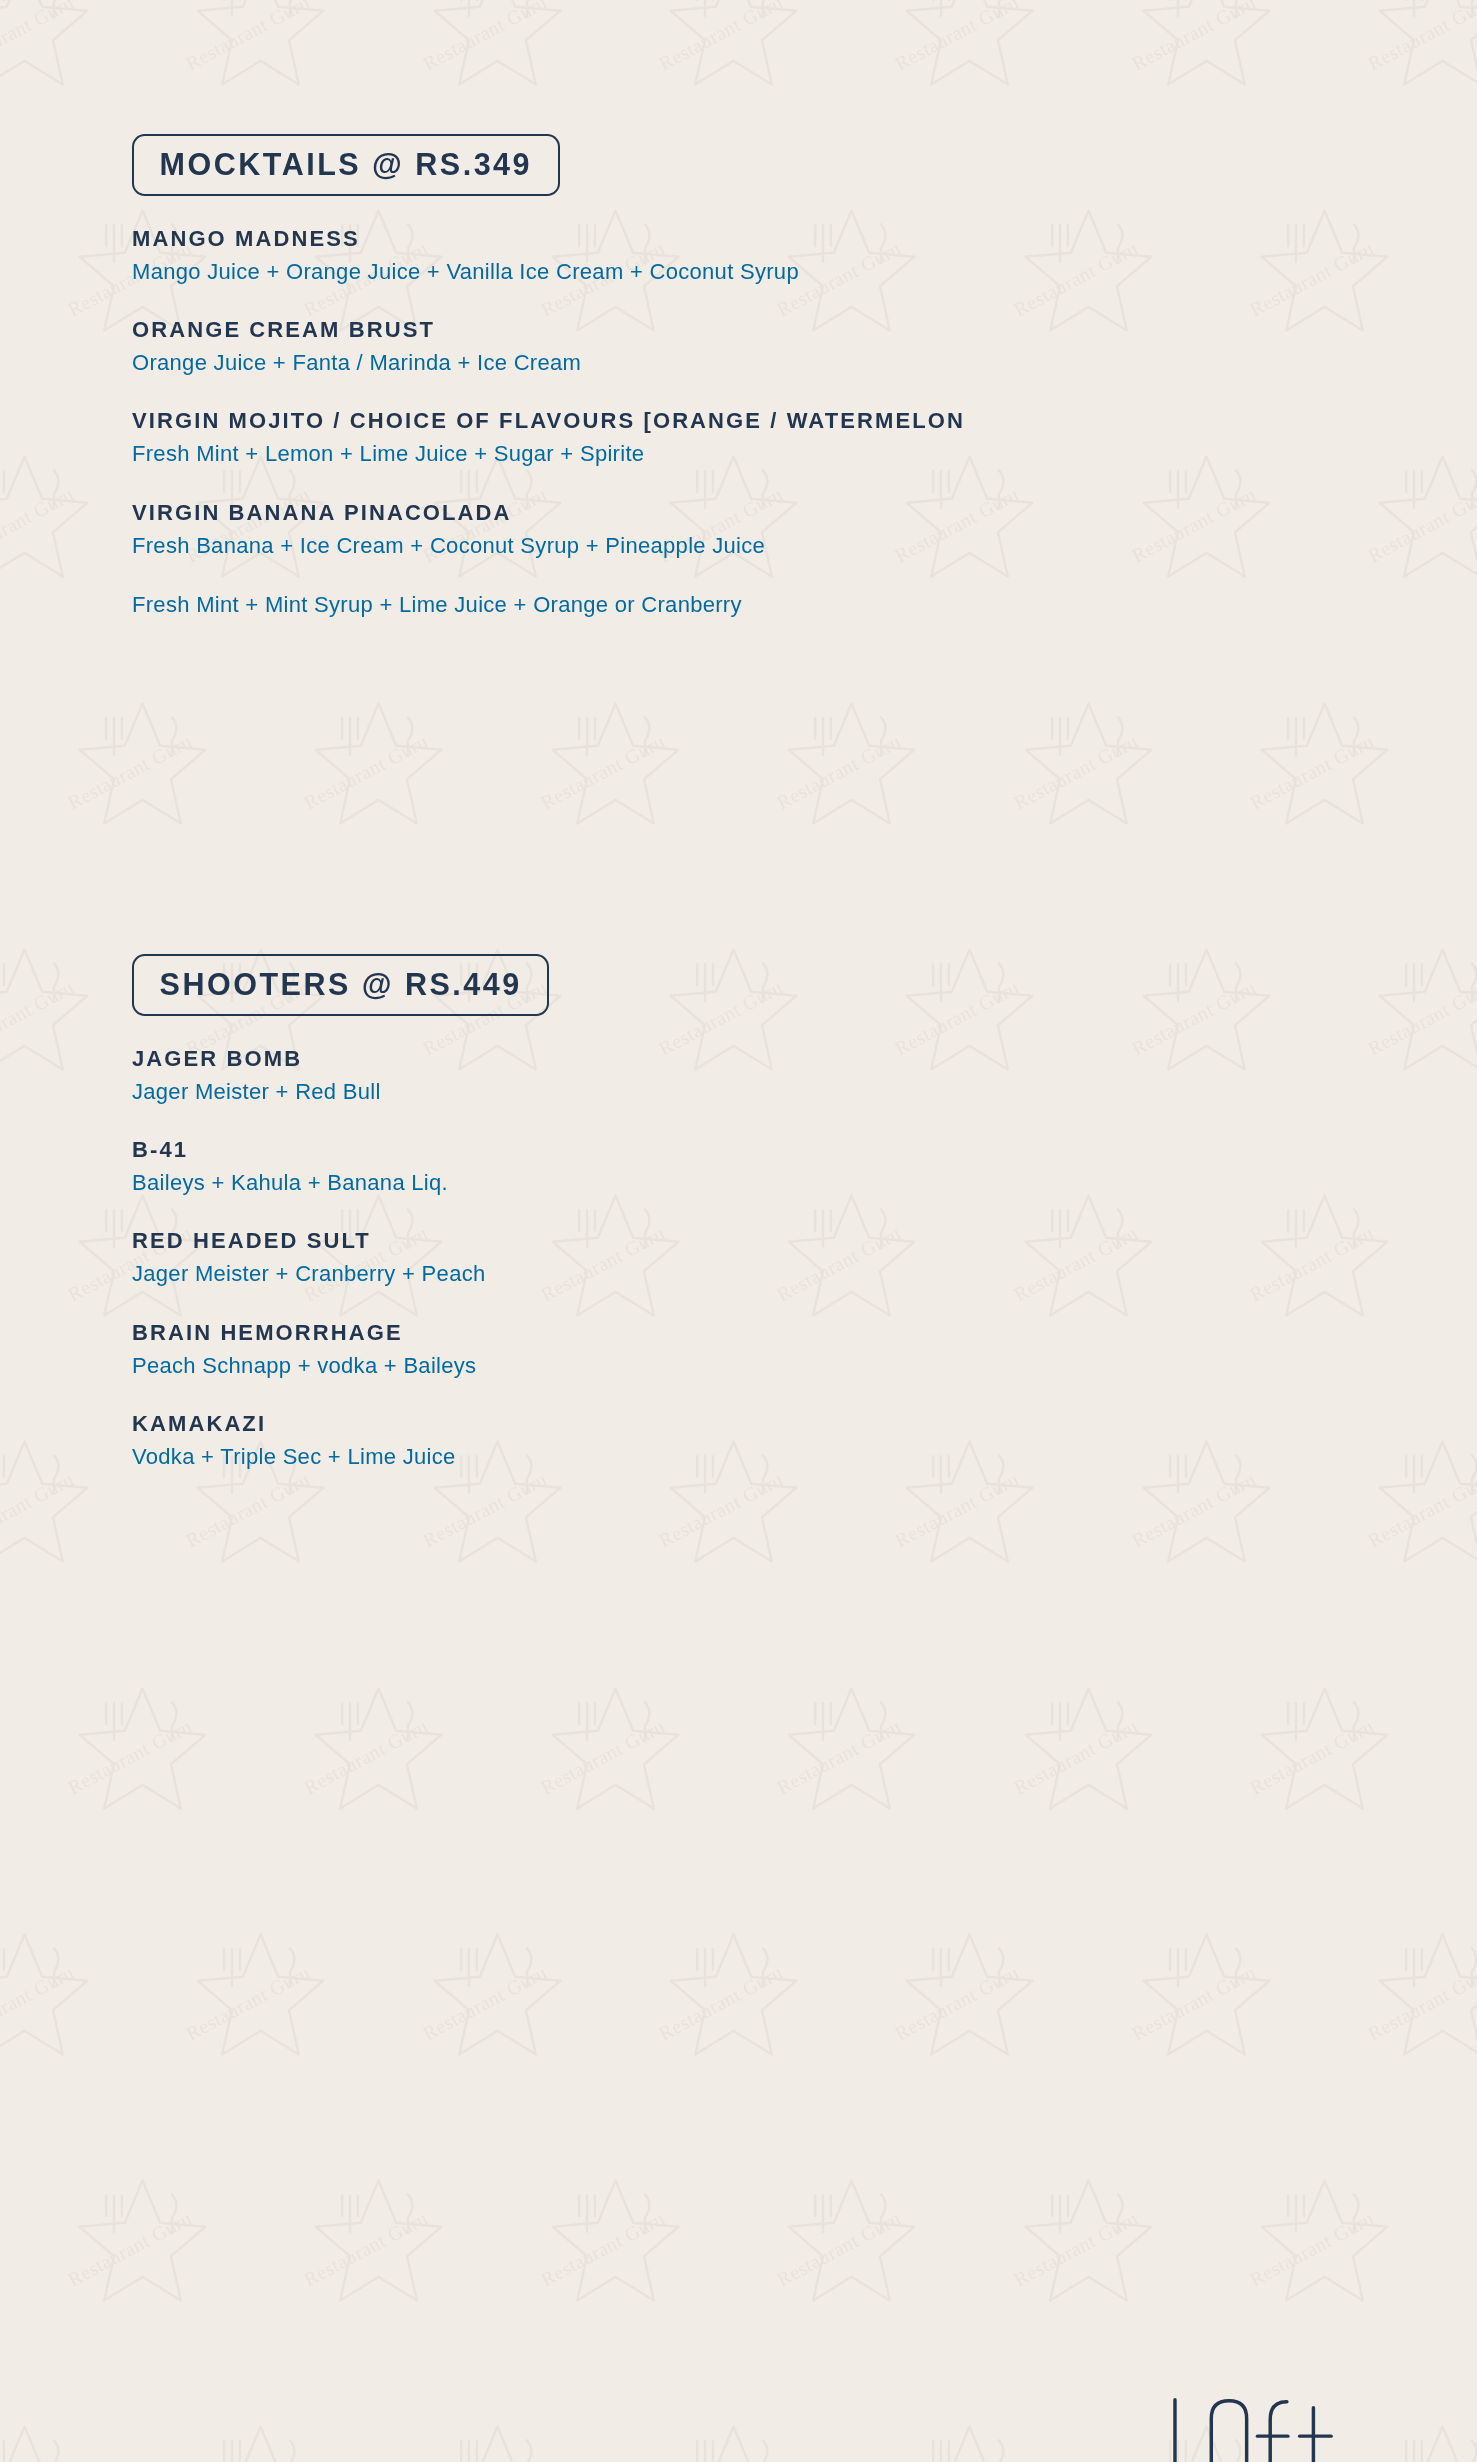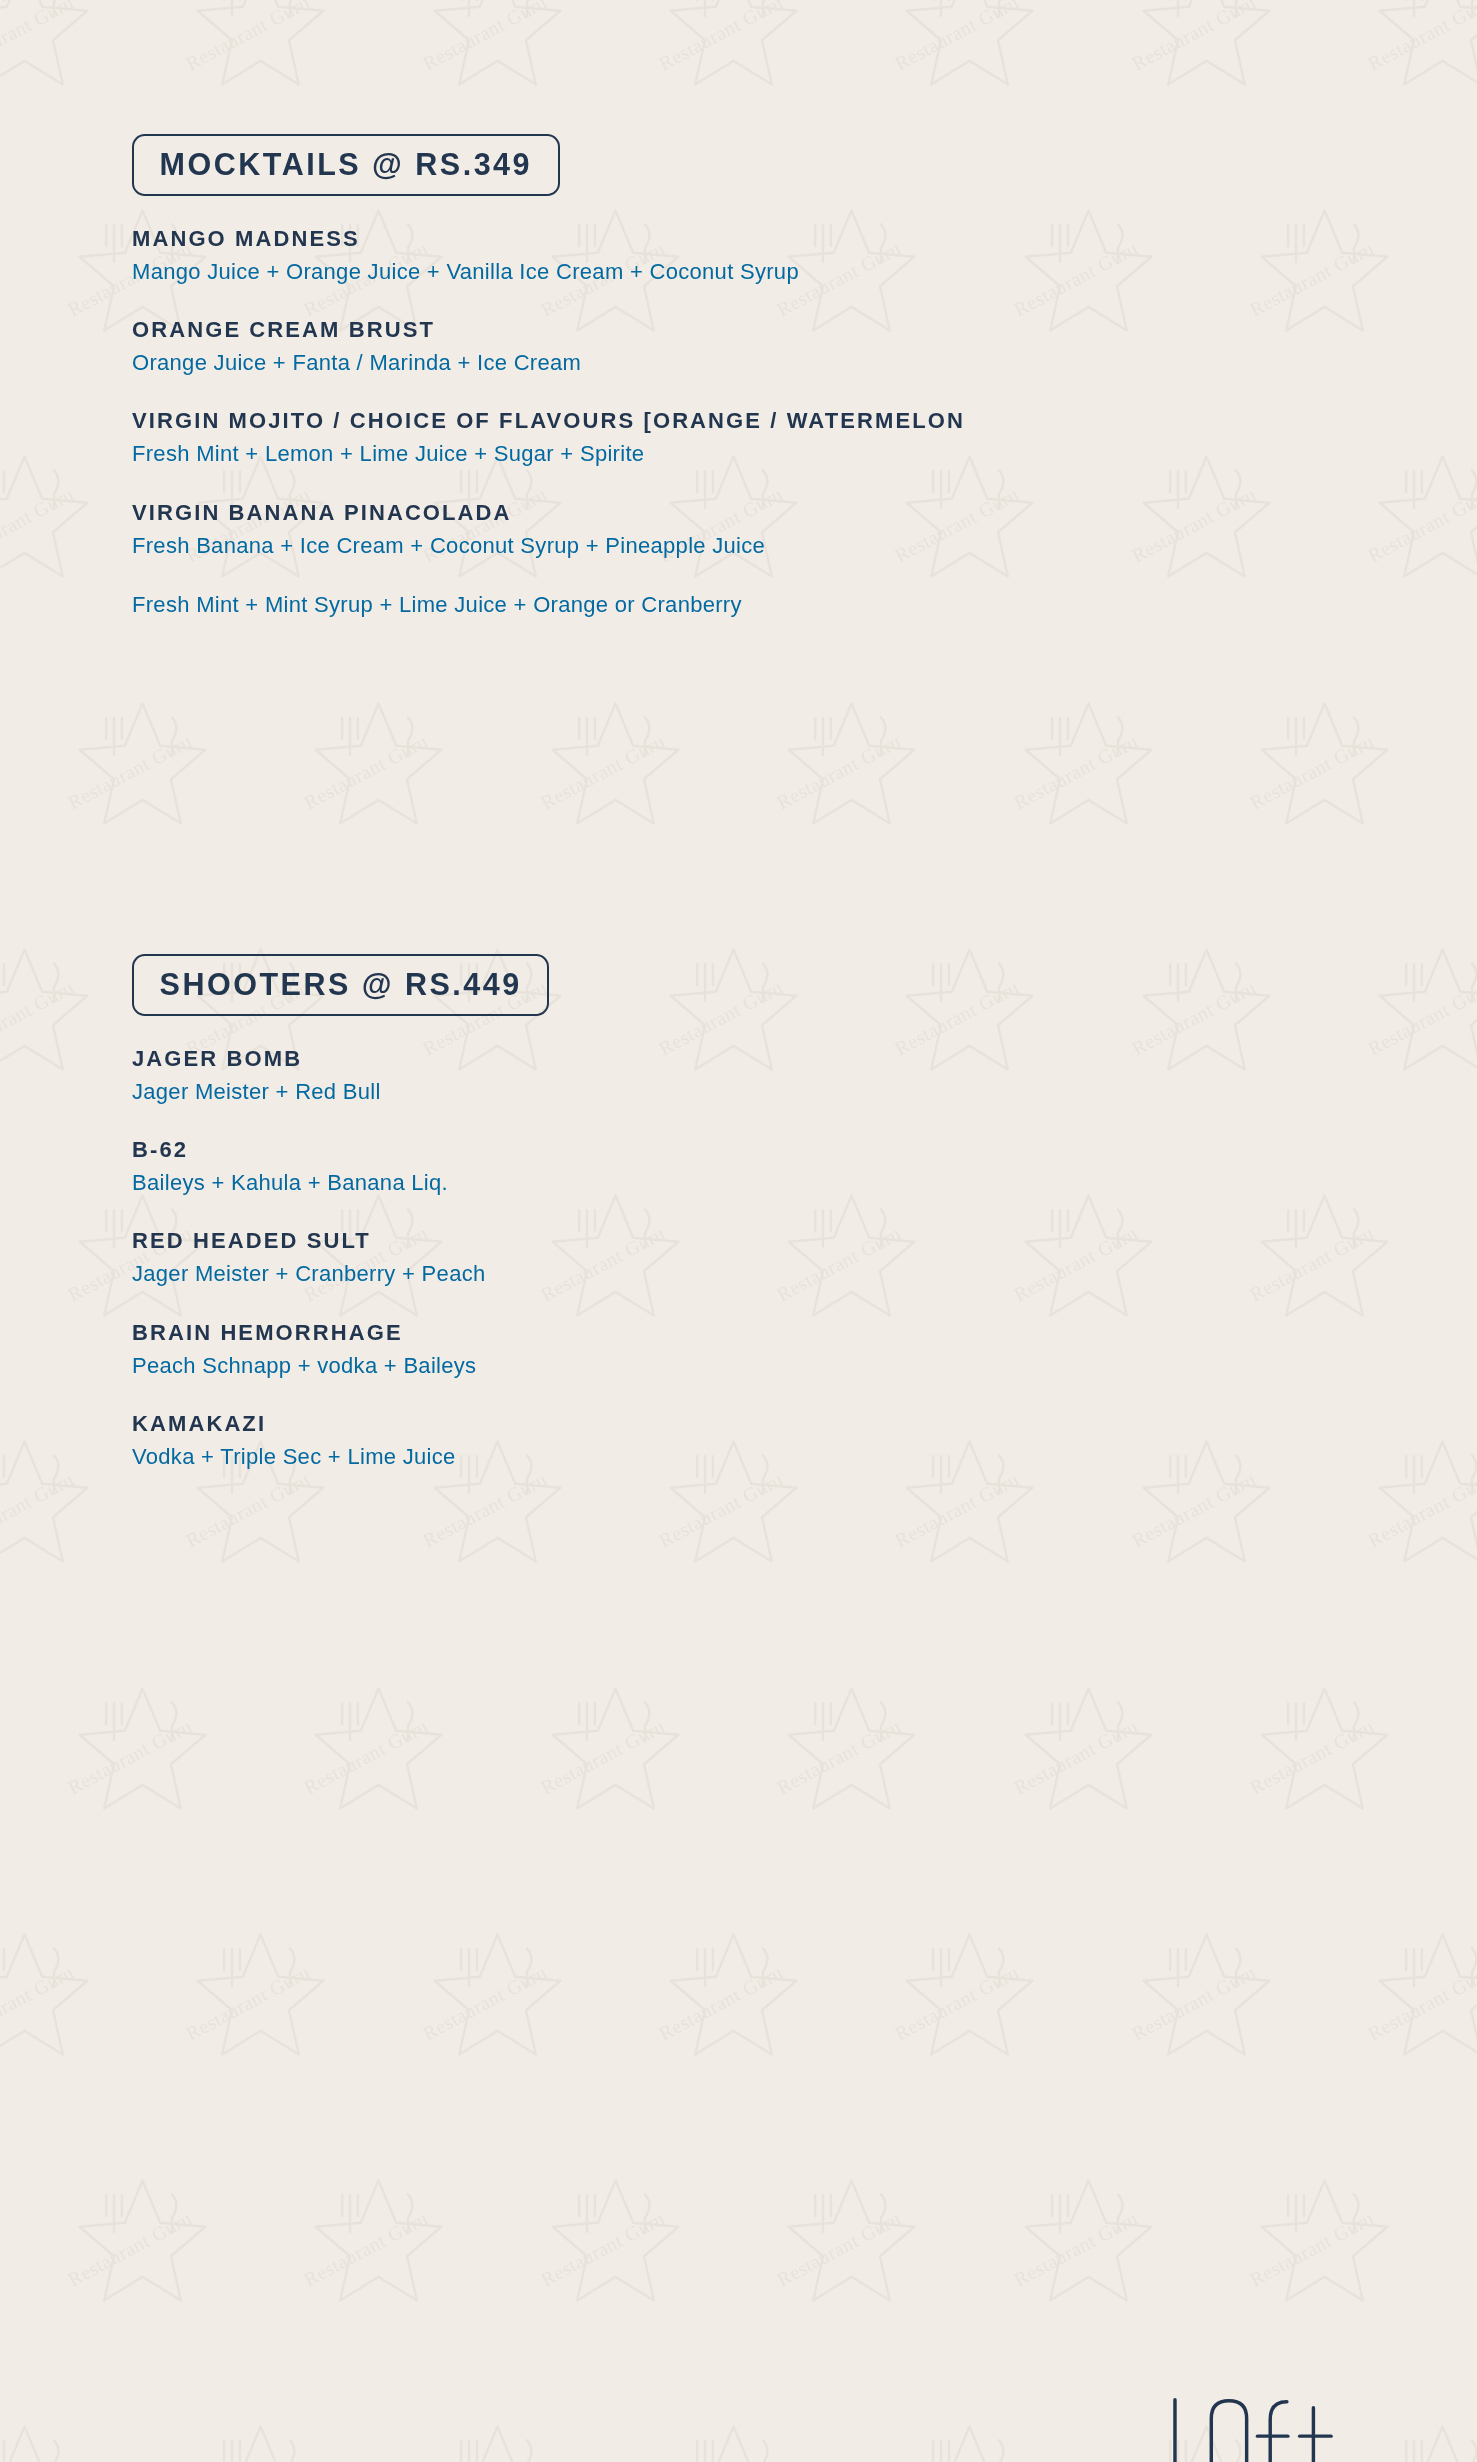--- a/index.html
+++ b/index.html
@@ -865,21 +865,21 @@
   </div>
 
   <div class="section" id="section-shooters">
     <div class="section-badge">SHOOTERS @ RS.449</div>
     <div class="items">
       <div class="item">
         <p class="item-name">JAGER BOMB</p>
         <p class="item-desc">Jager Meister + Red Bull</p>
       </div>
       <div class="item">
-        <p class="item-name">B-62</p>
+        <p class="item-name">B-41</p>
         <p class="item-desc">Baileys + Kahula + Banana Liq.</p>
       </div>
       <div class="item">
         <p class="item-name">RED HEADED SULT</p>
         <p class="item-desc">Jager Meister + Cranberry + Peach</p>
       </div>
       <div class="item">
         <p class="item-name">BRAIN HEMORRHAGE</p>
         <p class="item-desc">Peach Schnapp + vodka + Baileys</p>
       </div>

